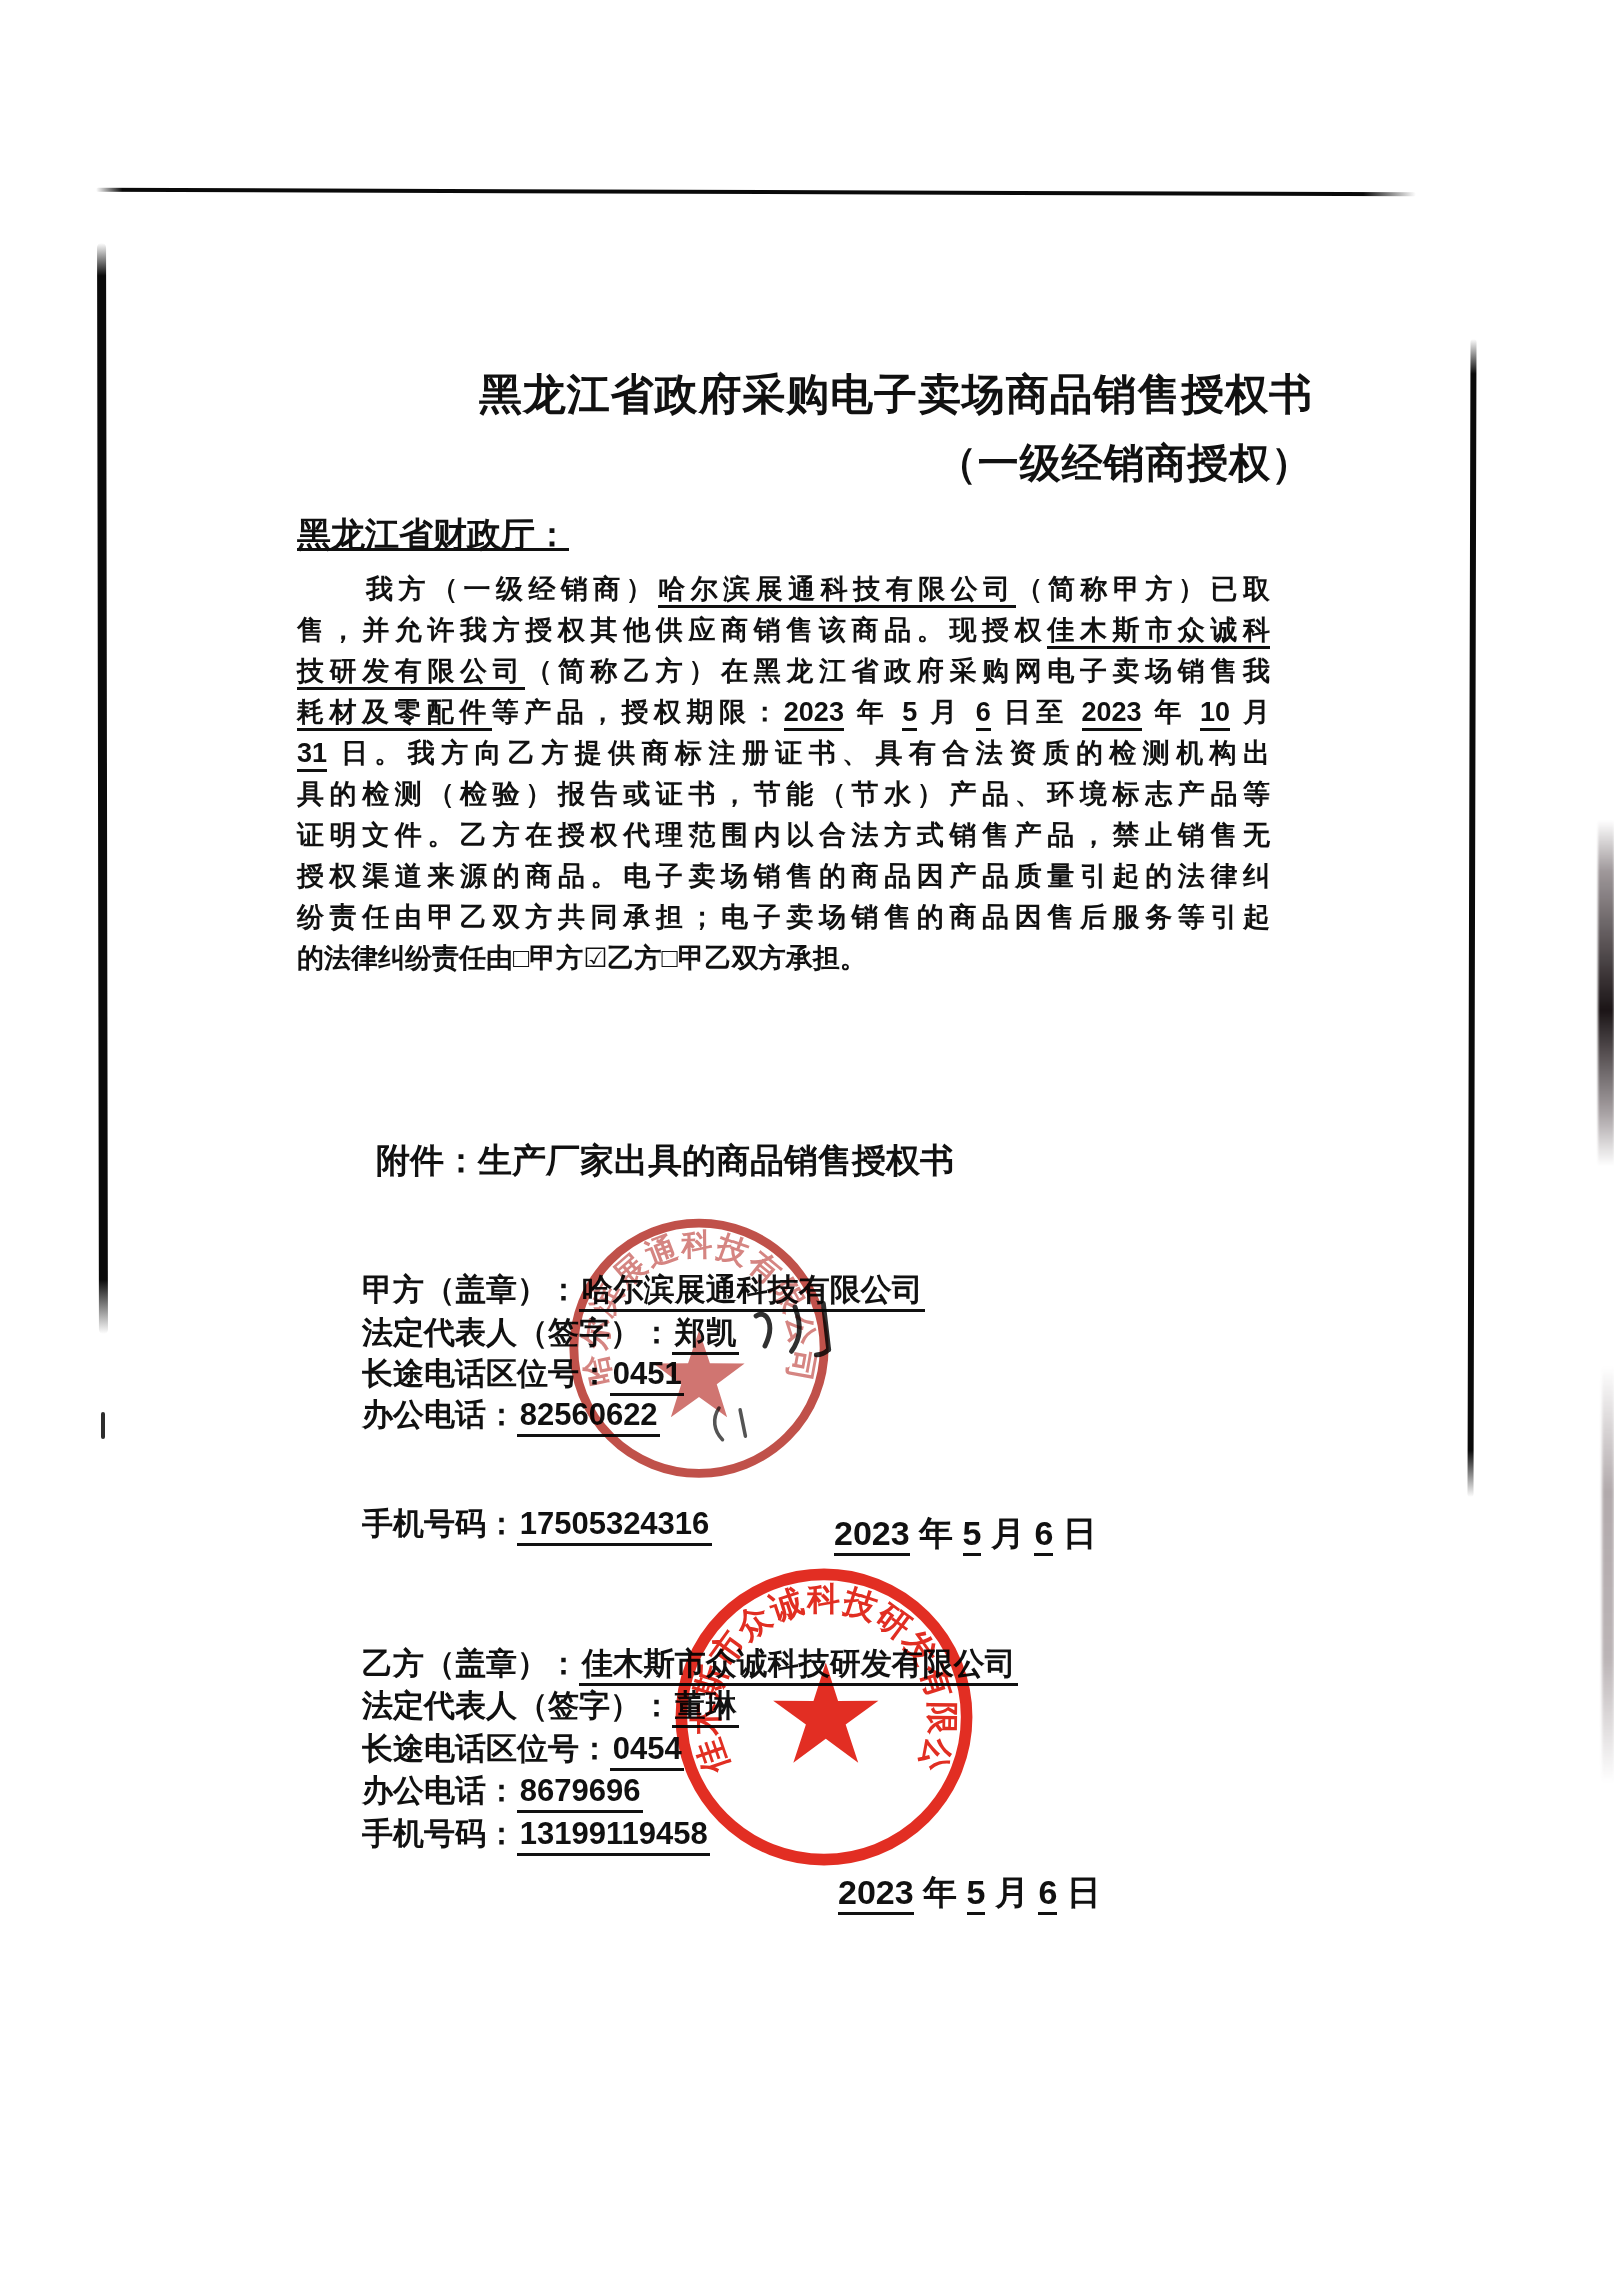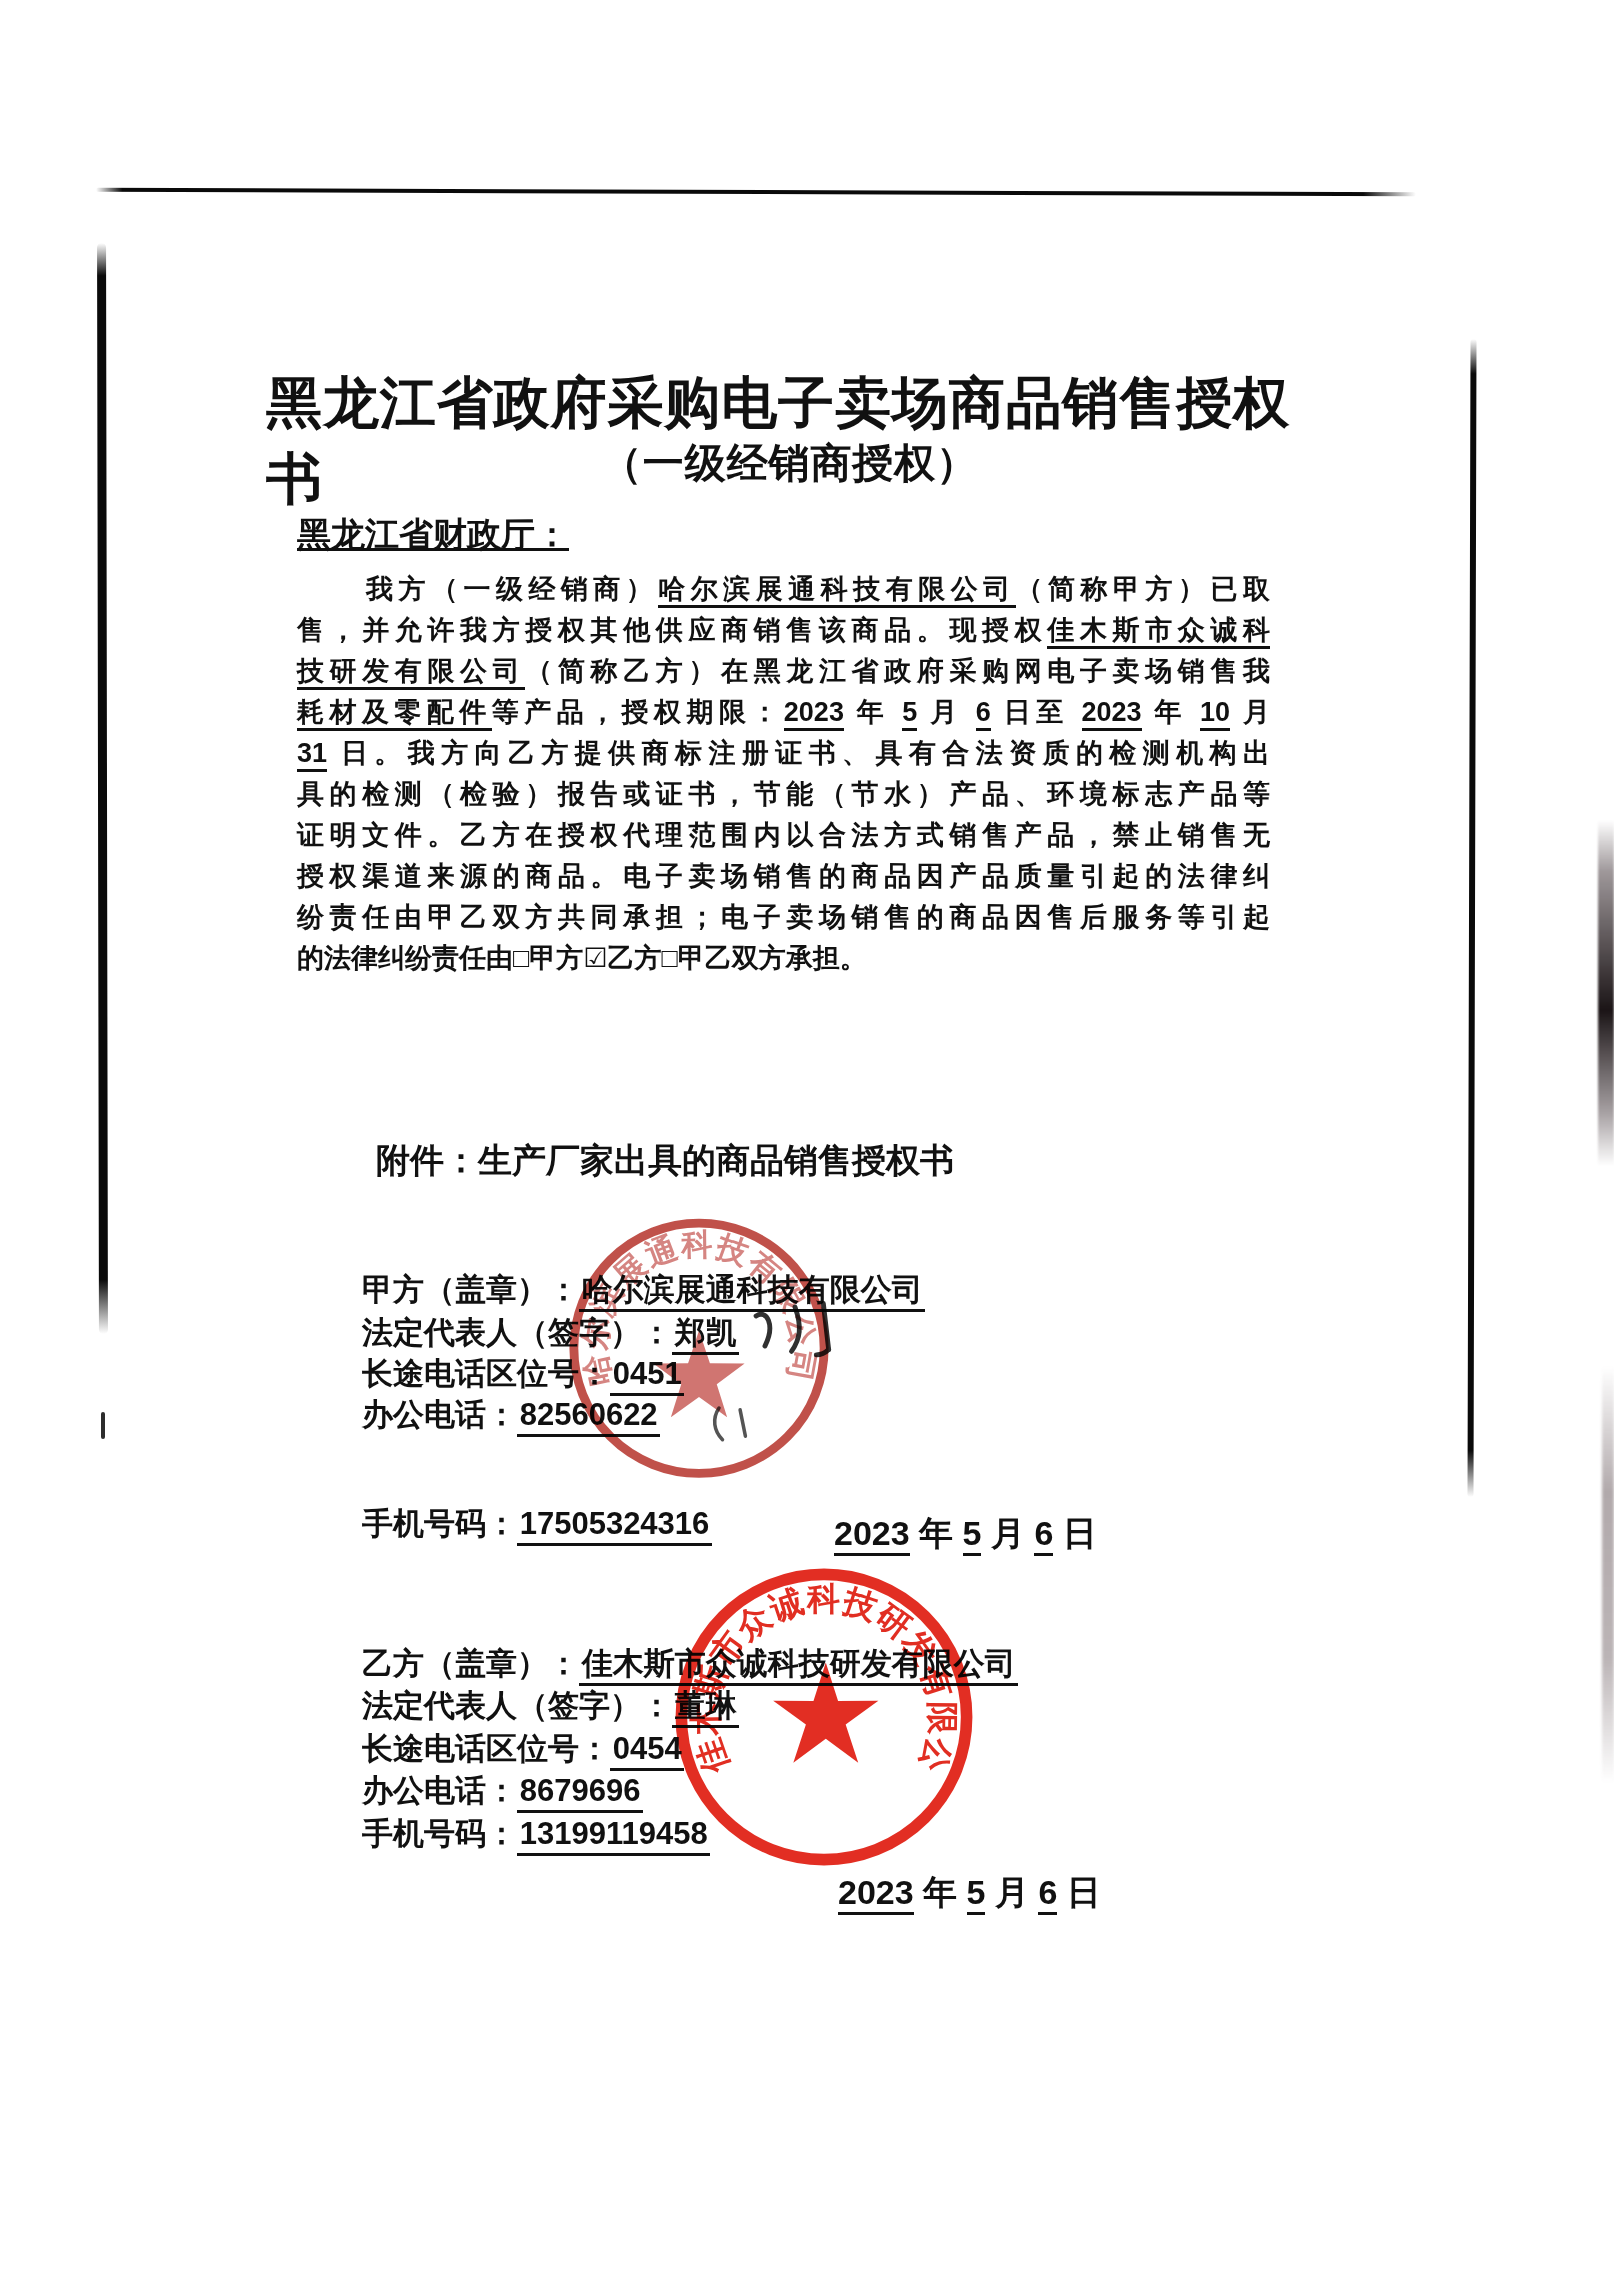--- a/index.html
+++ b/index.html
@@ -18,22 +18,22 @@
     border-radius:5.3px;}
   .vline-left-dot{left:101px;top:1412px;width:4.4px;height:27px;background:#161616;border-radius:2.7px;opacity:.9;}
   .vline-right{left:1469px;top:339px;width:6.2px;height:1158px;transform:rotate(0.15deg);
     background:linear-gradient(180deg,rgba(10,10,10,0) 0%,#0a0a0a 3%,#0a0a0a 96%,rgba(10,10,10,0) 100%);
     border-radius:3.5px;}
   .smudge1{left:1598px;top:820px;width:16px;height:346px;filter:blur(1.3px);
     background:linear-gradient(180deg,rgba(40,25,30,0) 0%,rgba(40,25,30,.45) 15%,rgba(15,8,10,.95) 55%,rgba(40,25,30,.4) 85%,rgba(40,25,30,0) 100%);}
   .smudge2{left:1602px;top:1366px;width:12.4px;height:417px;filter:blur(1.8px);
     background:linear-gradient(180deg,rgba(60,40,45,0) 0%,rgba(60,40,45,.4) 30%,rgba(60,40,45,.35) 70%,rgba(60,40,45,0) 100%);}
   
-  .title1{left:266px;top:366px;width:1047px;text-align:left;font-size:56px;letter-spacing:0.9px;}
-  .title2{left:266px;top:436px;width:1047px;text-align:center;font-size:41px;letter-spacing:0.9px;}
+  .title1{left:266px;top:366px;width:1047px;text-align:right;font-size:43px;letter-spacing:0.9px;}
+  .title2{left:266px;top:436px;width:1047px;text-align:right;font-size:41px;letter-spacing:0.9px;}
   .salutation{left:297px;top:512px;font-size:34px;text-decoration:underline;}
   .bodylines{left:297px;top:569px;width:973px;font-size:27px;}
   .bl{height:41px;line-height:41px;text-align:justify;text-align-last:justify;}
   .bl.plain{text-align:left;text-align-last:left;}
   .indent{padding-left:69px;}
   .u{border-bottom:3.1px solid #111;padding-bottom:0.9px;}
   .attachment{left:364px;top:1138px;font-size:34px;margin-left:12px;}
   .prow{position:absolute;left:362px;font-size:31px;white-space:nowrap;line-height:39px;}
   .pv{border-bottom:3.1px solid #111;padding:0 2.7px 1.8px 2.7px;}
   .date{position:absolute;font-size:34px;white-space:nowrap;}

